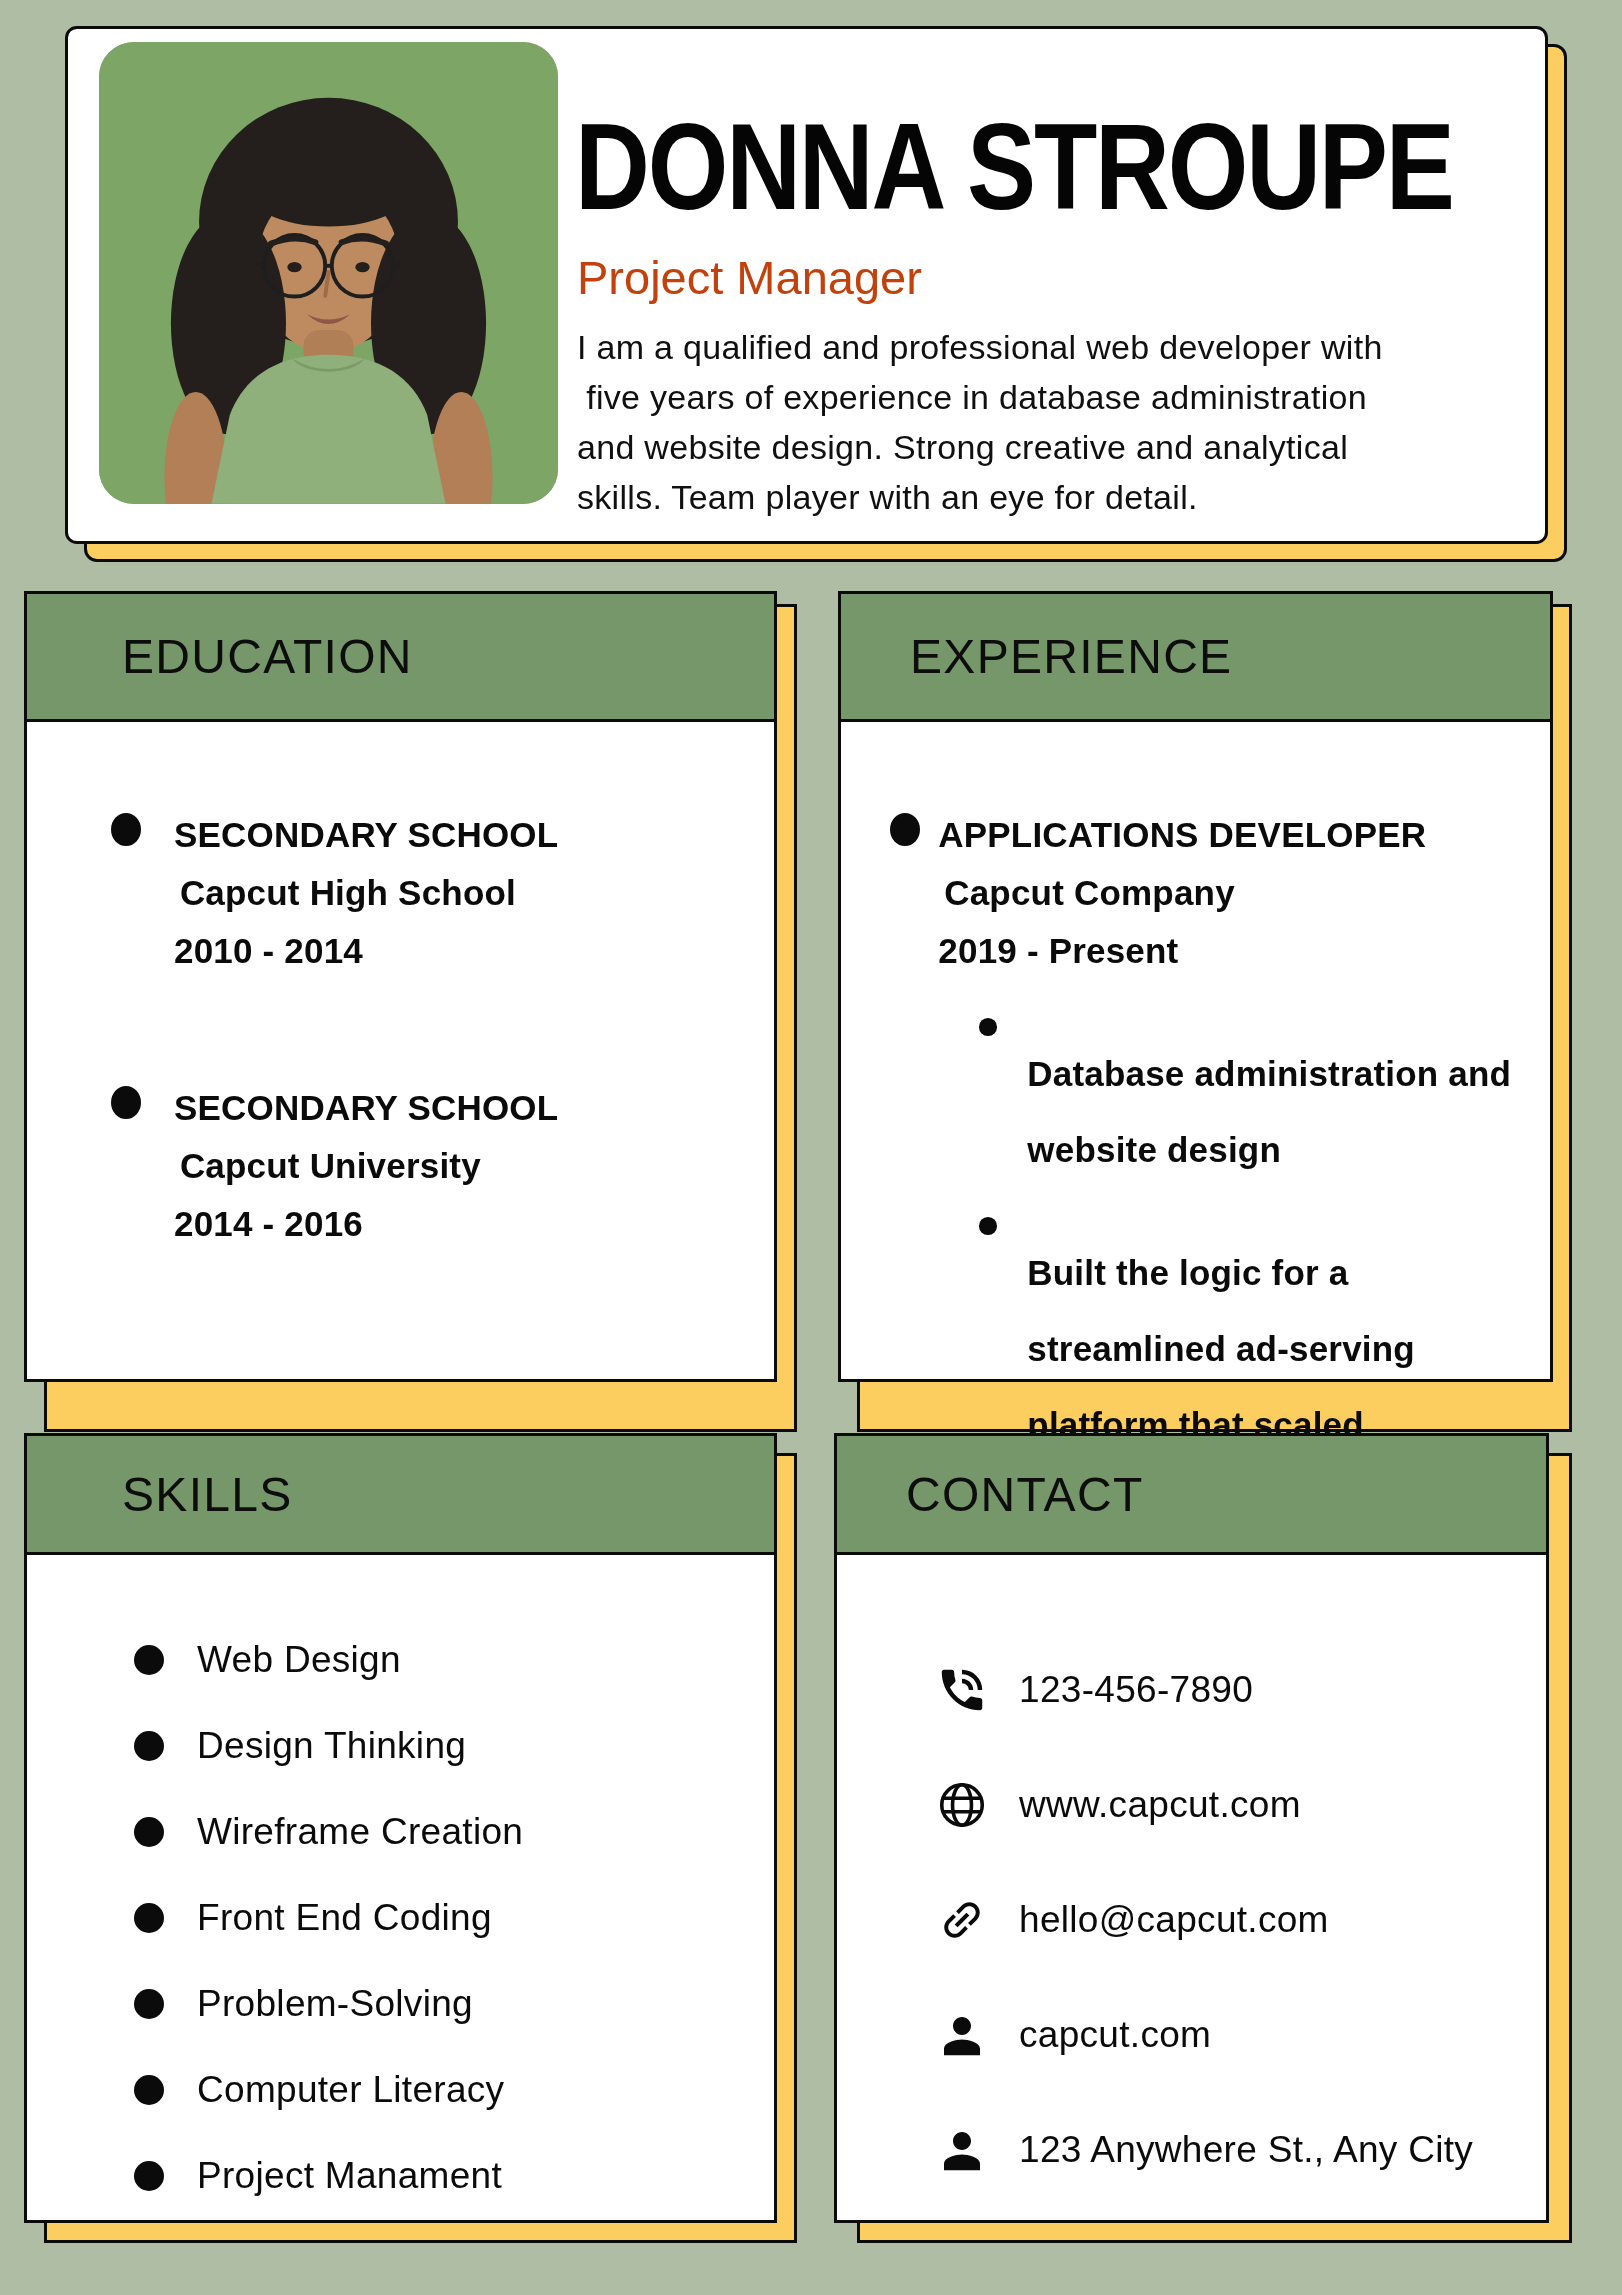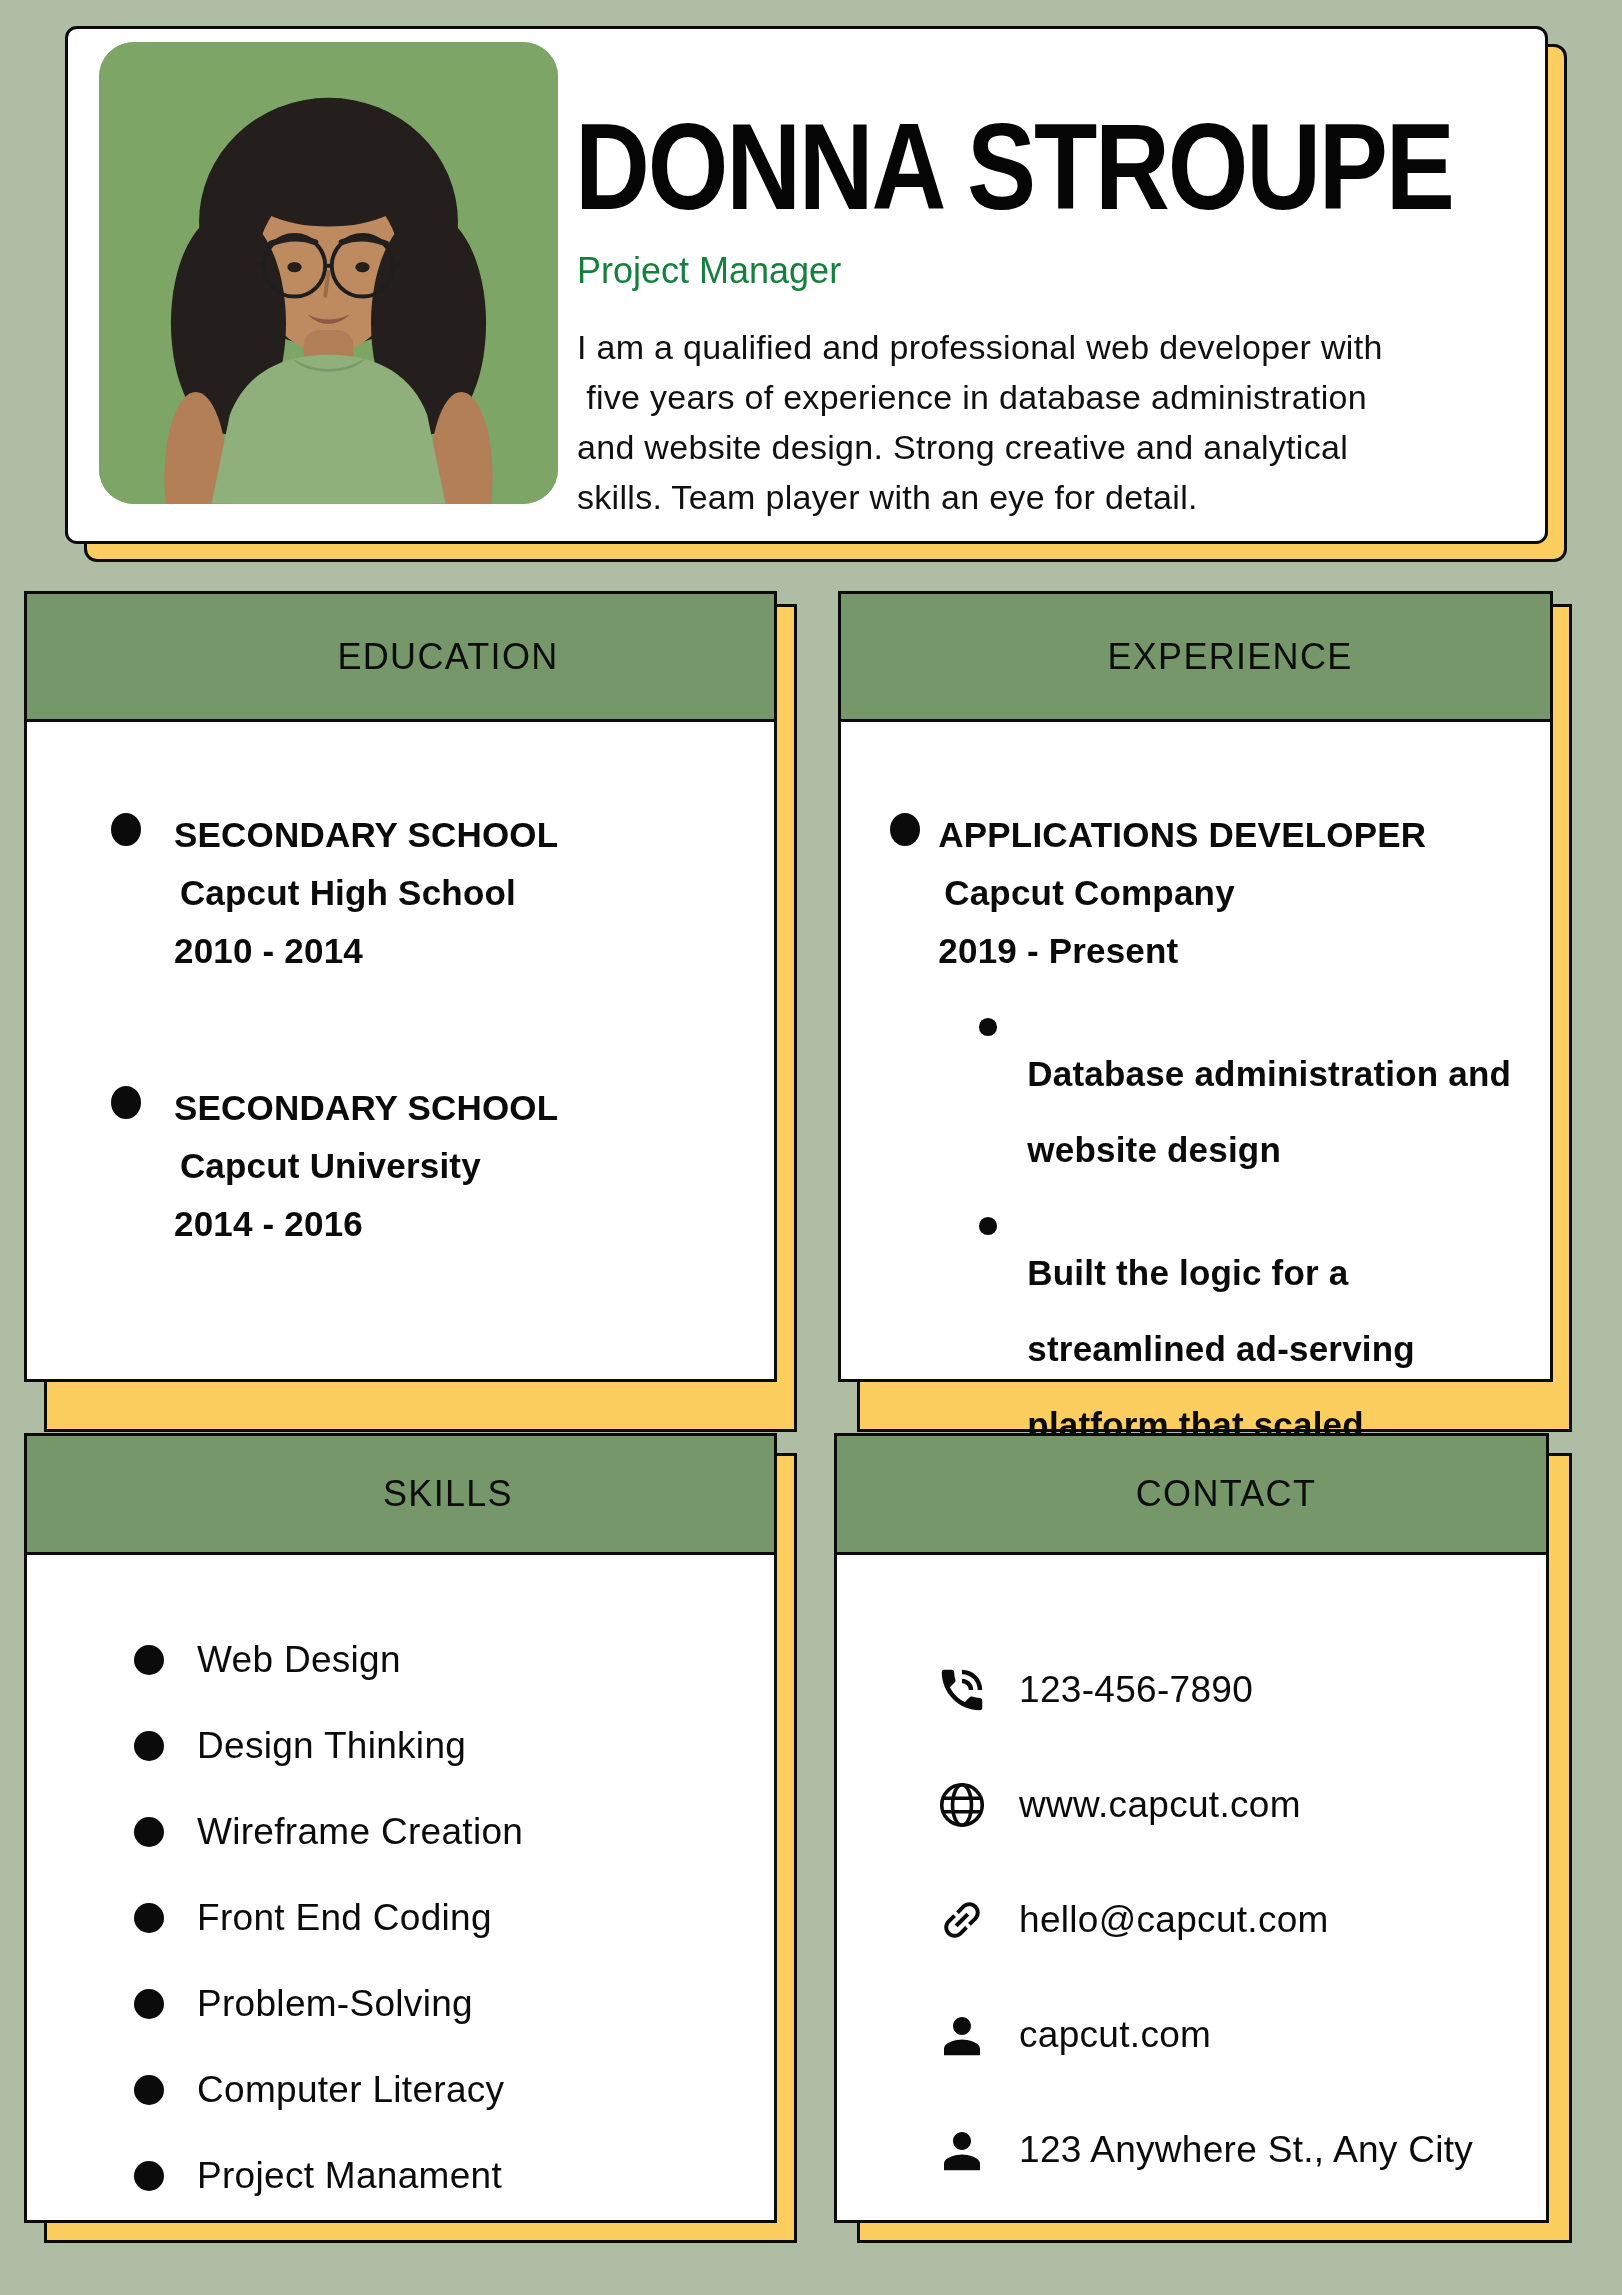--- a/index.html
+++ b/index.html
@@ -24,31 +24,31 @@
     position:absolute;left:31px;top:13px;width:459px;height:462px;
     border-radius:35px;overflow:hidden;background:#7CA566;
   }
   .name{
     position:absolute;left:507px;top:77px;
     font-size:122px;font-weight:700;letter-spacing:-2.6px;line-height:1;
     transform:scaleX(.85);transform-origin:left top;white-space:nowrap;color:#050505;
   }
   .job-title{
     position:absolute;left:509px;top:221px;
-    font-size:36px;font-weight:400;letter-spacing:0;color:#15803d;
+    font-size:47px;font-weight:400;letter-spacing:0;color:#c2410c;
   }
   .bio{position:absolute;left:509px;top:293px;font-size:34px;line-height:50px;color:#101010;letter-spacing:0.3px;}
   .bio-line{white-space:nowrap;}
   .bio-line:nth-child(2){padding-left:9.2px;}
   
   .sec-head{
     height:128px;background:var(--green,#759769);
     border-bottom:3.3px solid #0b0b0b;box-sizing:border-box;
     display:flex;align-items:center;
-    font-size:36px;letter-spacing:1.3px;color:#0d0d0d;justify-content:center;
+    font-size:48px;letter-spacing:1.3px;color:#0d0d0d;
   }
   .row2 .sec-head{height:119px;}
   .lcol .sec-head{padding-left:95px;}
   .rcol .sec-head{padding-left:69px;}
   .sec-body{position:relative;box-sizing:border-box;}
   
   .dot{background:#0b0b0b;border-radius:50%;flex:0 0 auto;}
   .big-dot{width:30px;height:33px;margin-top:6.5px;}
   .entry{display:flex;font-weight:bold;}
   .entry-lines{font-size:35px;line-height:58px;letter-spacing:0.2px;}

